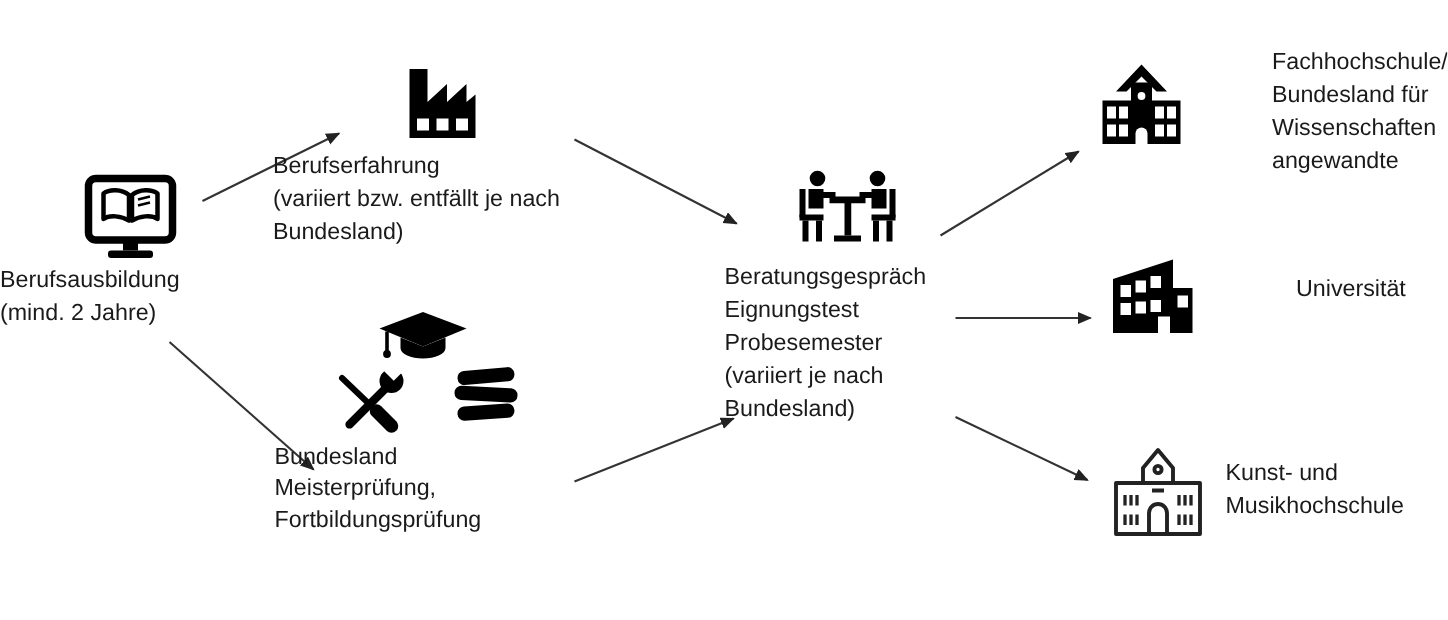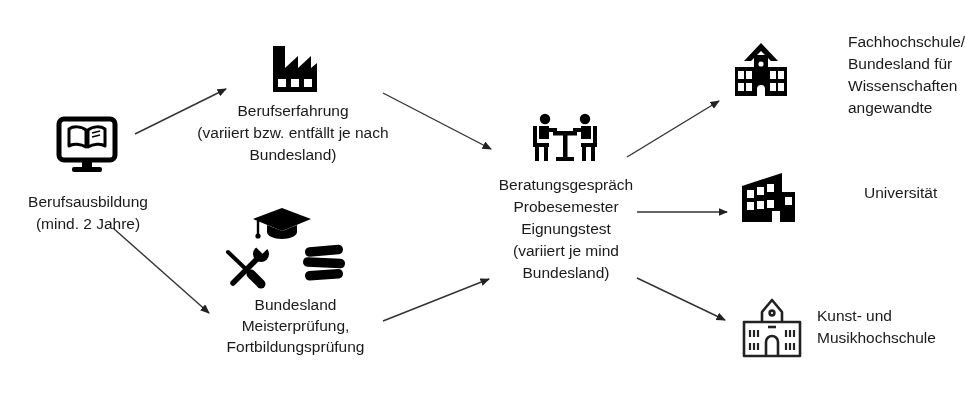--- a/index.html
+++ b/index.html
@@ -4,21 +4,21 @@
 <style>
   html,body{margin:0;padding:0;background:#fff;}
   .canvas{
     position:relative;width:965px;height:413px;background:#ffffff;
     font-family:"Liberation Sans","DejaVu Sans",sans-serif;
     color:#1a1a1a;overflow:hidden;
   }
   .arrow-layer{position:absolute;left:0;top:0;width:965px;height:413px;}
   .node-icon{position:absolute;}
   .node-label{position:absolute;font-size:15.5px;line-height:22px;}
-  .center{text-align:center;}
+  .center{}
   .left{text-align:left;}
   .tight{line-height:21px;}
   svg{display:block;}
 </style>
 </head>
 <body>
 
 <div class="canvas">
 
   <svg class="arrow-layer" width="965" height="413" viewBox="0 0 965 413">
@@ -40,21 +40,21 @@
     <svg width="64" height="58" viewBox="0 0 64 58">
       <rect x="4" y="3" width="56" height="41" rx="5" fill="none" stroke="#000" stroke-width="5"></rect>
       <path d="M31 14 C26 10 18 10 14 13 L14 30 C18 27 26 28 31 31 Z" fill="#fff" stroke="#000" stroke-width="3" stroke-linejoin="round"></path>
       <path d="M33 14 C38 10 46 10 50 13 L50 30 C46 27 38 28 33 31 Z" fill="#fff" stroke="#000" stroke-width="3" stroke-linejoin="round"></path>
       <line x1="37" y1="17" x2="45" y2="15" stroke="#000" stroke-width="1.6"></line>
       <line x1="37" y1="21" x2="45" y2="19" stroke="#000" stroke-width="1.6"></line>
       <rect x="27" y="44" width="10" height="7" fill="#000"></rect>
       <rect x="17" y="51" width="30" height="5" rx="2" fill="#000"></rect>
     </svg>
   </div>
-  <div class="node-label center" style="left:0px;top:176px;width:176px;margin-top:15px;">
+  <div class="node-label center" style="left:0px;top:176px;width:176px;">
     <div>Berufsausbildung</div>
     <div>(mind. 2 Jahre)</div>
   </div>
 
   <div class="node-icon" style="left:268px;top:36px;">
     <svg width="54" height="58" viewBox="0 0 54 58">
       <path d="M5 56 V10 H17 V32 L30 20 V32 L43 20 V32 L49 27 V56 Z" fill="#000"></path>
       <rect x="10" y="43" width="8" height="8" fill="#fff"></rect>
       <rect x="23" y="43" width="8" height="8" fill="#fff"></rect>
       <rect x="36" y="43" width="8" height="8" fill="#fff"></rect>
@@ -114,23 +114,23 @@
         <rect x="53" y="35" width="4" height="14"></rect>
         <rect x="62" y="35" width="4" height="14"></rect>
         <rect x="24" y="19" width="24" height="4.5"></rect>
         <rect x="34" y="23" width="4.5" height="22"></rect>
         <rect x="27" y="45" width="18" height="4"></rect>
       </g>
     </svg>
   </div>
   <div class="node-label center" style="left:483px;top:174px;width:166px;">
     <div>Beratungsgespräch</div>
+    <div>Eignungstest</div>
     <div>Probesemester</div>
-    <div>Eignungstest</div>
-    <div>(variiert je mind</div>
+    <div>(variiert je nach</div>
     <div>Bundesland)</div>
   </div>
 
   <div class="node-icon" style="left:733px;top:42px;">
     <svg width="56" height="56" viewBox="0 0 56 56">
       <path d="M28 1 L45 19 H38 L28 9 L18 19 H11 Z" fill="#000"></path>
       <rect x="21" y="13" width="14" height="41" fill="#000"></rect>
       <circle cx="28" cy="22" r="2.6" fill="#fff"></circle>
       <rect x="2" y="25" width="19" height="29" fill="#000"></rect>
       <rect x="35" y="25" width="19" height="29" fill="#000"></rect>

